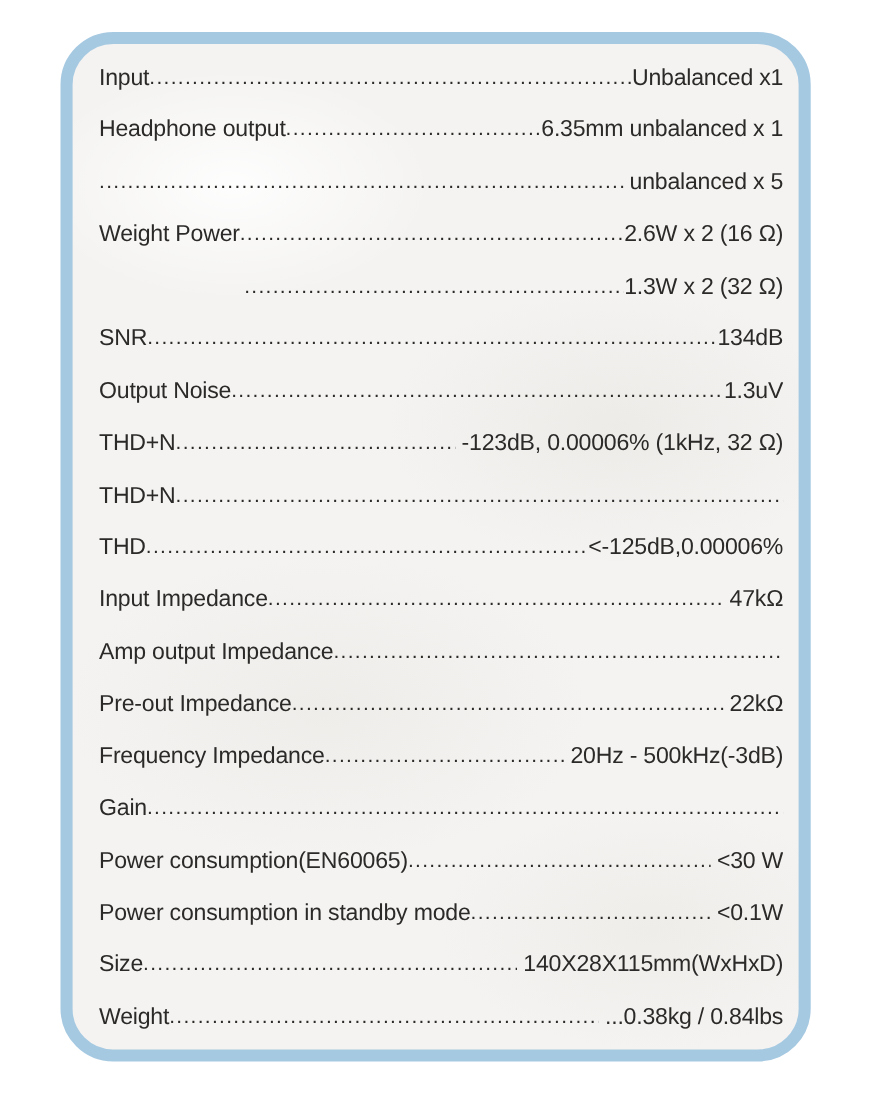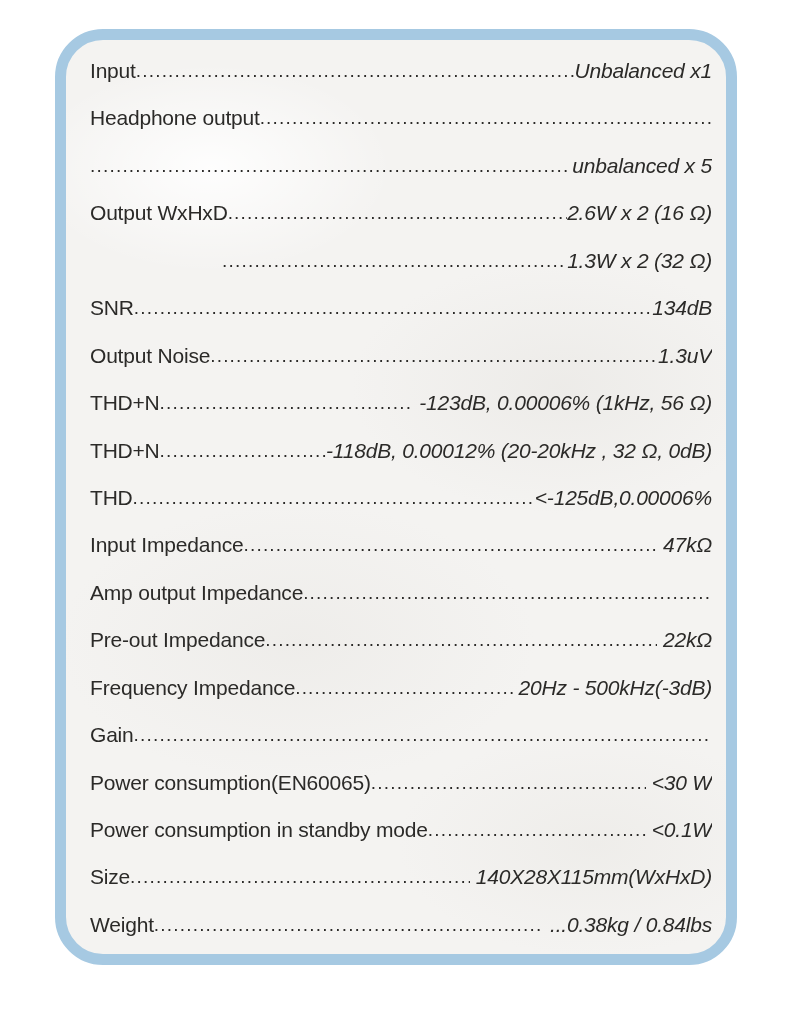--- a/index.html
+++ b/index.html
@@ -67,47 +67,47 @@
     overflow: hidden;
     white-space: nowrap;
     font-size: 19px;
     letter-spacing: 1.2px;
     color: #2b2a28;
   }
   .value {
     flex: 0 0 auto;
     white-space: pre;
     letter-spacing: -0.2px;
-    font-style: italic;
   }
 </style>
 </head>
 <body>
 
 <div class="stage">
   <div class="card">
     <div class="rows" id="rows">
   <div class="row">
     <span class="label">Input</span>
     <span class="leader">................................................................................................................................................................................................................................................................................................................................................................................................................</span>
     <span class="value">Unbalanced x1</span>
   </div>
 
   <div class="row">
     <span class="label">Headphone output</span>
     <span class="leader">................................................................................................................................................................................................................................................................................................................................................................................................................</span>
+    <span class="value">6.35mm unbalanced x 1</span>
   </div>
 
   <div class="row">
     <span class="leader">................................................................................................................................................................................................................................................................................................................................................................................................................</span>
     <span class="value"> unbalanced x 5</span>
   </div>
 
   <div class="row">
-    <span class="label">Output WxHxD</span>
+    <span class="label">Weight Power</span>
     <span class="leader">................................................................................................................................................................................................................................................................................................................................................................................................................</span>
     <span class="value">2.6W x 2 (16 Ω)</span>
   </div>
 
   <div class="row indent">
     <span class="label"></span>
     <span class="leader">................................................................................................................................................................................................................................................................................................................................................................................................................</span>
     <span class="value">1.3W x 2 (32 Ω)</span>
   </div>
 
@@ -119,27 +119,26 @@
 
   <div class="row">
     <span class="label">Output Noise</span>
     <span class="leader">................................................................................................................................................................................................................................................................................................................................................................................................................</span>
     <span class="value">1.3uV</span>
   </div>
 
   <div class="row">
     <span class="label">THD+N</span>
     <span class="leader">................................................................................................................................................................................................................................................................................................................................................................................................................</span>
-    <span class="value"> -123dB, 0.00006% (1kHz, 56 Ω)</span>
+    <span class="value"> -123dB, 0.00006% (1kHz, 32 Ω)</span>
   </div>
 
   <div class="row">
     <span class="label">THD+N</span>
     <span class="leader">................................................................................................................................................................................................................................................................................................................................................................................................................</span>
-    <span class="value">-118dB, 0.00012% (20-20kHz , 32 Ω, 0dB)</span>
   </div>
 
   <div class="row">
     <span class="label">THD</span>
     <span class="leader">................................................................................................................................................................................................................................................................................................................................................................................................................</span>
     <span class="value">&lt;-125dB,0.00006%</span>
   </div>
 
   <div class="row">
     <span class="label">Input Impedance</span>

